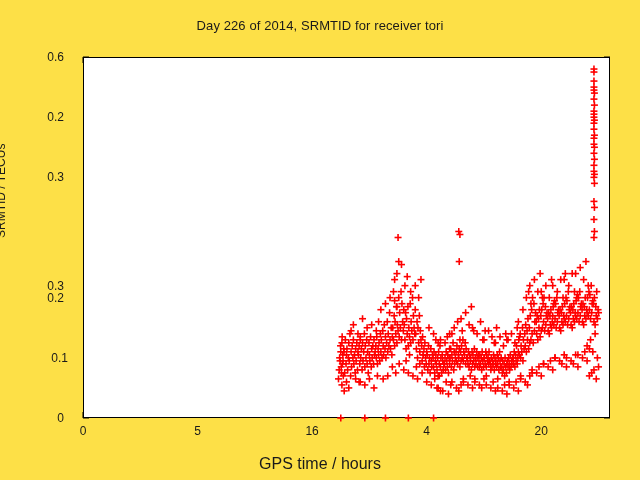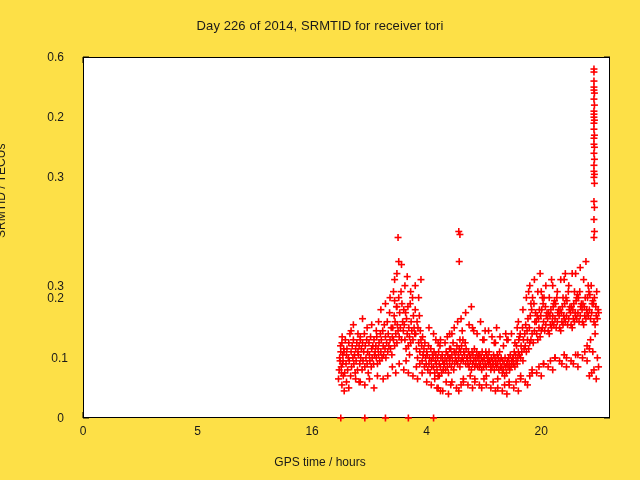--- a/index.html
+++ b/index.html
@@ -77,21 +77,21 @@
     transform: rotate(-90deg);
     transform-origin: left top;
     white-space: nowrap;
   }
   #xlabel {
     position: absolute;
     left: 0;
     top: 455px;
     width: 640px;
     text-align: center;
-    font-size: 12px;
+    font-size: 16px;
     color: #1a1a1a;
   }
   #ytick-layer, #xtick-layer {
     position: absolute;
     pointer-events: none;
   }
   #ytick-layer {
     left: 0;
     top: 57px;
     width: 76px;

